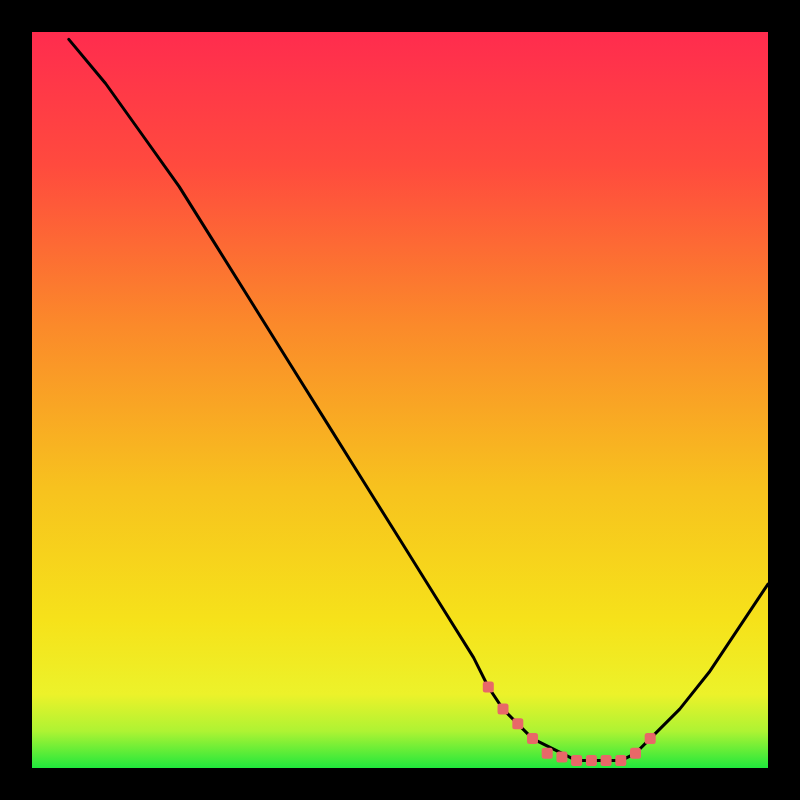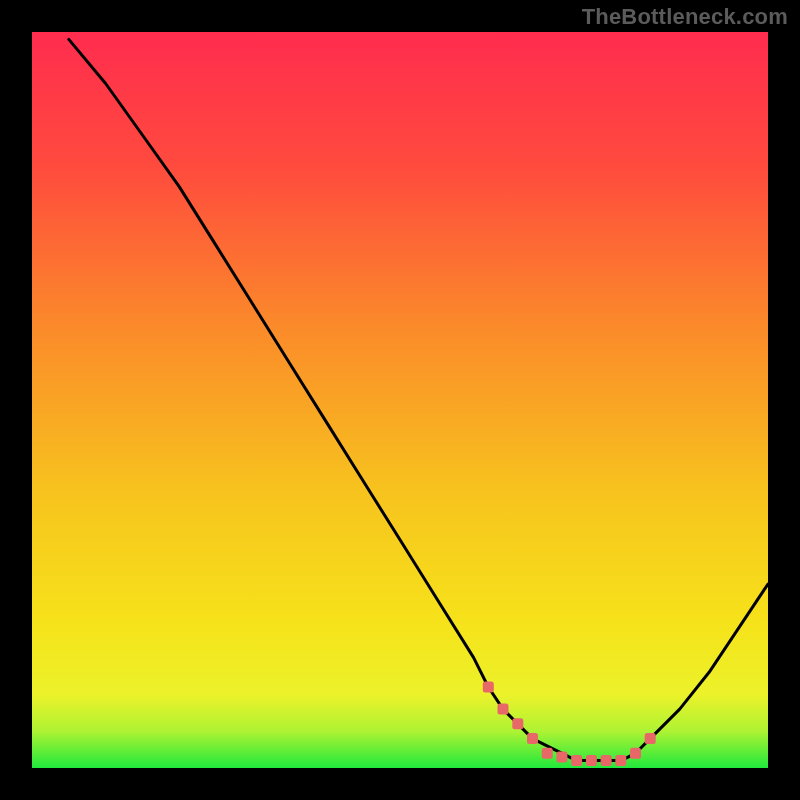--- a/index.html
+++ b/index.html
@@ -36,21 +36,20 @@
     display: block;
     width: 100%;
     height: 100%;
   }
 </style>
 </head>
 <body>
 
 <div class="figure">
 
-  <div class="watermark">TheBottleneck.com</div>
 
   <div class="plot-frame">
     <svg viewBox="0 0 736 736" preserveAspectRatio="none">
       <defs>
         <linearGradient id="bgGrad" x1="0" y1="0" x2="0" y2="1">
           <stop offset="0%" stop-color="#ff2c4e"></stop>
           <stop offset="18%" stop-color="#ff4a3e"></stop>
           <stop offset="40%" stop-color="#fb8a2a"></stop>
           <stop offset="62%" stop-color="#f7c21e"></stop>
           <stop offset="80%" stop-color="#f6e21a"></stop>

